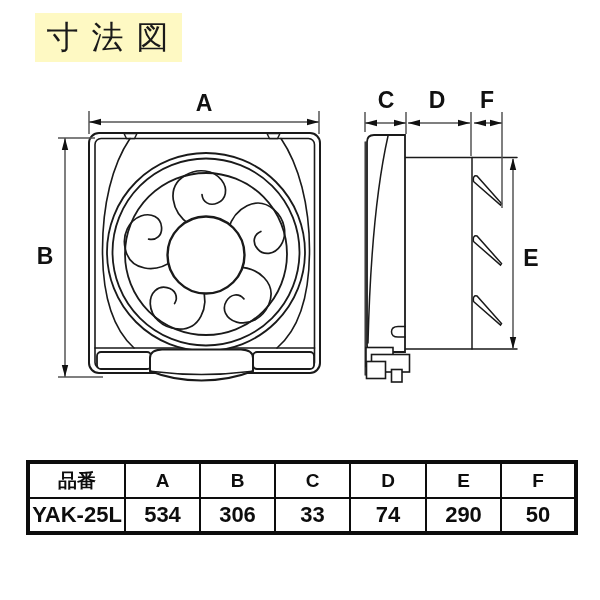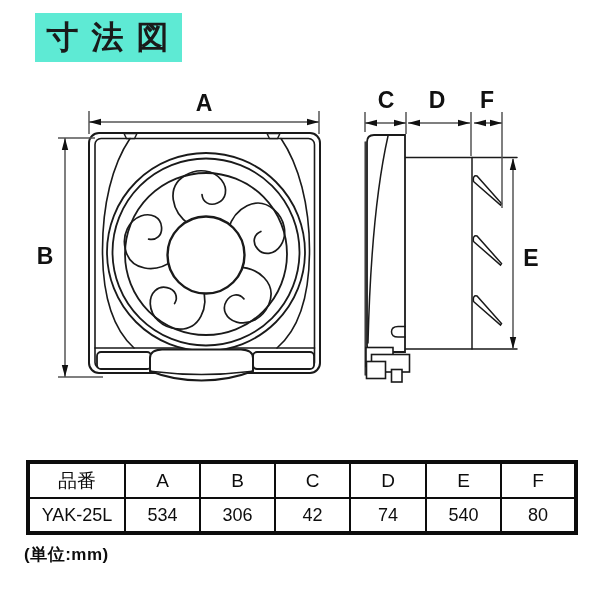--- a/index.html
+++ b/index.html
@@ -2,40 +2,40 @@
 <html><head>
 <meta charset="utf-8">
 <style>
   html,body{margin:0;padding:0;background:#fff;}
   .stage{
     position:relative;width:600px;height:600px;background:#fff;overflow:hidden;
     font-family:"Liberation Sans","DejaVu Sans",sans-serif;color:#111;
   }
   .title-box{
     position:absolute;left:35px;top:13px;width:147px;height:49px;
-    background:#5eead4;display:flex;align-items:center;justify-content:center;
-    font-size:32px;font-weight:bold;letter-spacing:2px;color:#1a1a1a;
+    background:#fef9c3;display:flex;align-items:center;justify-content:center;
+    font-size:32px;font-weight:normal;letter-spacing:2px;color:#1a1a1a;
     white-space:pre;
   }
   svg.diagram{position:absolute;left:0;top:0;}
   .dim-label{
     font-family:"Liberation Sans","DejaVu Sans",sans-serif;
     font-weight:bold;font-size:23px;fill:#111;
   }
   table.spec{
     position:absolute;left:26px;top:460px;width:548px;
     border-collapse:collapse;border:4px solid #0d0d0d;
     table-layout:fixed;
   }
   table.spec th,table.spec td{
     border:2px solid #0d0d0d;text-align:center;vertical-align:middle;
-    font-weight:normal;color:#0d0d0d;padding:0;
+    font-weight:bold;color:#0d0d0d;padding:0;
   }
   table.spec th{height:33px;font-size:19px;}
-  table.spec td{height:32px;font-size:18px;}
+  table.spec td{height:32px;font-size:22px;}
   .unit-note{
     position:absolute;left:24px;top:543px;font-size:17px;font-weight:bold;
     color:#0d0d0d;letter-spacing:0.5px;
   }
 </style>
 </head>
 <body>
 
 <div class="stage">
 
@@ -166,23 +166,22 @@
         <th>D</th>
         <th>E</th>
         <th>F</th>
       </tr>
     </thead>
     <tbody>
       <tr>
         <td>YAK-25L</td>
         <td>534</td>
         <td>306</td>
-        <td>42</td>
+        <td>33</td>
         <td>74</td>
-        <td>540</td>
-        <td>80</td>
+        <td>290</td>
+        <td>50</td>
       </tr>
     </tbody>
   </table>
 
-  <div class="unit-note">(単位:mm)</div>
 
 </div>
 
 </body></html>

